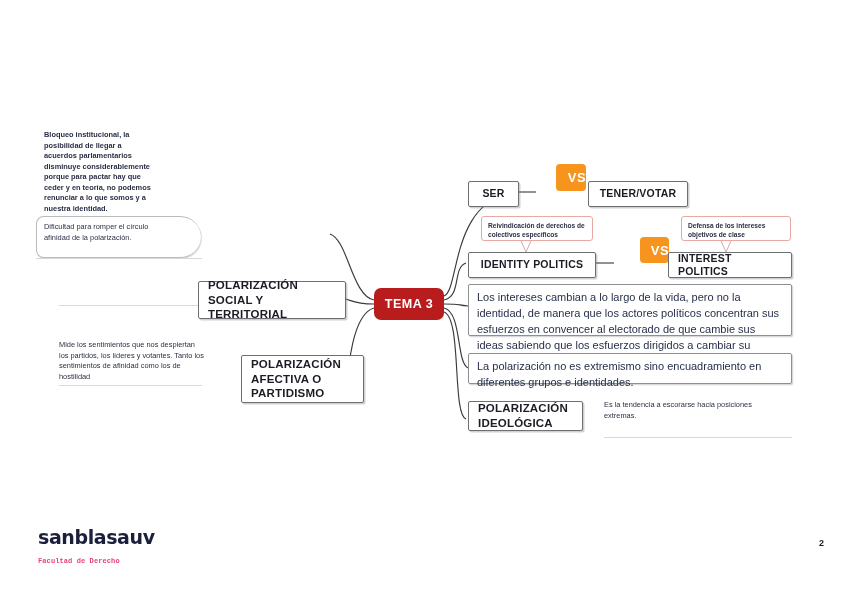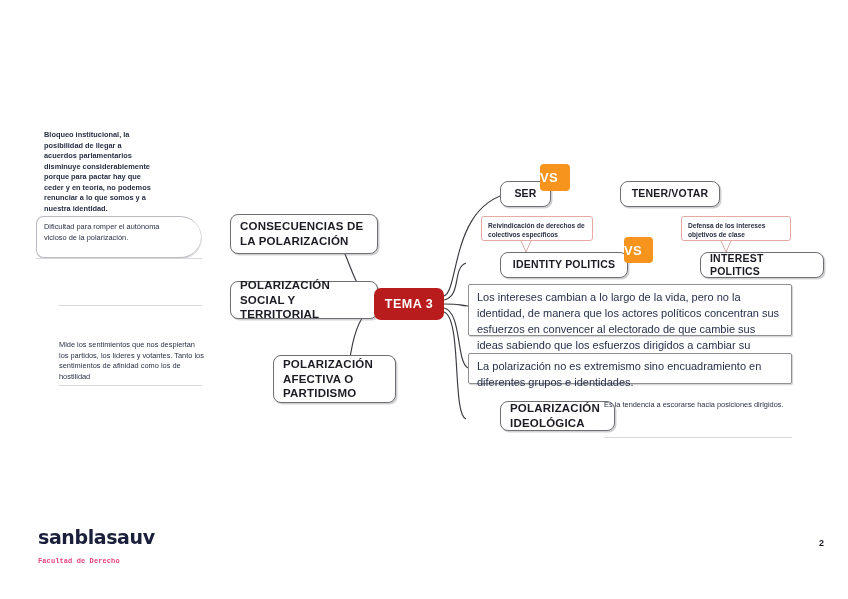--- a/index.html
+++ b/index.html
@@ -23,26 +23,25 @@
     top: 0;
     width: 848px;
     height: 599px;
     pointer-events: none;
   }
   .node {
     position: absolute;
     box-sizing: border-box;
     background: #ffffff;
     border: 1.2px solid #6d6f72;
-    border-radius: 8px;
+    border-radius: 2px;
     box-shadow: 1.5px 1.5px 0 rgba(120,120,125,0.35);
     display: flex;
     align-items: center;
     padding: 12px 9px;
-    margin-left: 32px;
   }
   .node .label {
     font-weight: bold;
     color: #1b1b24;
     letter-spacing: 0.2px;
     line-height: 1.28;
   }
   .topic-lg .label { font-size: 11.5px; }
   .topic-sm .label { font-size: 10.5px; }
 
@@ -97,25 +96,26 @@
     font-weight: bold;
   }
 
   .vs-badge {
     position: absolute;
     box-sizing: border-box;
     background: #f6941e;
     border-radius: 4px;
     display: flex;
     align-items: center;
-    justify-content: flex-start;
+    justify-content: flex-end;
     color: #ffffff;
     font-weight: bold;
     font-size: 13px;
     letter-spacing: 0.4px;
+    margin-left: 16px;
   }
 
   .pill-note {
     position: absolute;
     box-sizing: border-box;
     border: 1px solid #b9bbc0;
     border-right: none;
     border-radius: 8px 22px 22px 8px;
     background: #ffffff;
     box-shadow: 1px 1px 0 rgba(125,125,130,0.25);
@@ -183,32 +183,29 @@
     <g fill="none" stroke="#d9a9a4" stroke-width="1">
 
       <path d="M521,241 L526,252 L531,241"></path>
       <path d="M721,241 L726,252 L731,241"></path>
     </g>
   </svg>
 
   <div class="note bold" style="left:44px; top:130px; width:110px;">Bloqueo institucional, la posibilidad de llegar a acuerdos parlamentarios disminuye considerablemente porque para pactar hay que ceder y en teoría, no podemos renunciar a lo que somos y a nuestra identidad.</div>
 
   <div class="pill-note" style="left:36px; top:216px; width:165px; height:42px;"></div>
-  <div class="note" style="left:44px; top:222px; width:120px;">Dificultad para romper el autónoma vicioso de la polarización.</div>
+  <div class="note" style="left:44px; top:222px; width:120px;">Dificultad para romper el círculo afinidad de la polarización.</div>
 
   <div class="hairline" style="left:36px; top:258px; width:166px;"></div>
 
   <div class="hairline" style="left:59px; top:305px; width:143px;"></div>
 
   <div class="note" style="left:59px; top:340px; width:147px;">Mide los sentimientos que nos despiertan los partidos, los líderes y votantes. Tanto los sentimientos de afinidad como los de hostilidad</div>
   <div class="hairline" style="left:59px; top:385px; width:143px;"></div>
 
-  <div class="node topic-lg" style="left:198px; top:214px; width:148px; height:40px;">
-    <span class="label">CONSECUENCIAS DE LA POLARIZACIÓN</span>
-  </div>
 
   <div class="node topic-lg" style="left:198px; top:281px; width:148px; height:38px;">
     <span class="label">POLARIZACIÓN SOCIAL Y TERRITORIAL</span>
   </div>
 
   <div class="node topic-lg" style="left:241px; top:355px; width:123px; height:48px;">
     <span class="label">POLARIZACIÓN AFECTIVA O PARTIDISMO</span>
   </div>
 
   <div class="center-node" style="left:374px; top:288px; width:70px; height:32px;">
@@ -252,21 +249,21 @@
   </div>
 
   <div class="para-box" style="left:468px; top:353px; width:324px; height:31px;">
     <span>La polarización no es extremismo sino encuadramiento en diferentes grupos e identidades.</span>
   </div>
 
   <div class="node topic-lg" style="left:468px; top:401px; width:115px; height:30px;">
     <span class="label">POLARIZACIÓN IDEOLÓGICA</span>
   </div>
 
-  <div class="note" style="left:604px; top:400px; width:180px;">Es la tendencia a escorarse hacia posiciones dirigidos.</div>
+  <div class="note" style="left:604px; top:400px; width:180px;">Es la tendencia a escorarse hacia posiciones extremas.</div>
   <div class="hairline" style="left:604px; top:437px; width:188px;"></div>
 
   <div id="logo">
     <div class="wordmark">sanblasauv</div>
     <div class="sub">Facultad de Derecho</div>
   </div>
 
   <div id="page-number">2</div>
 
 </div>

